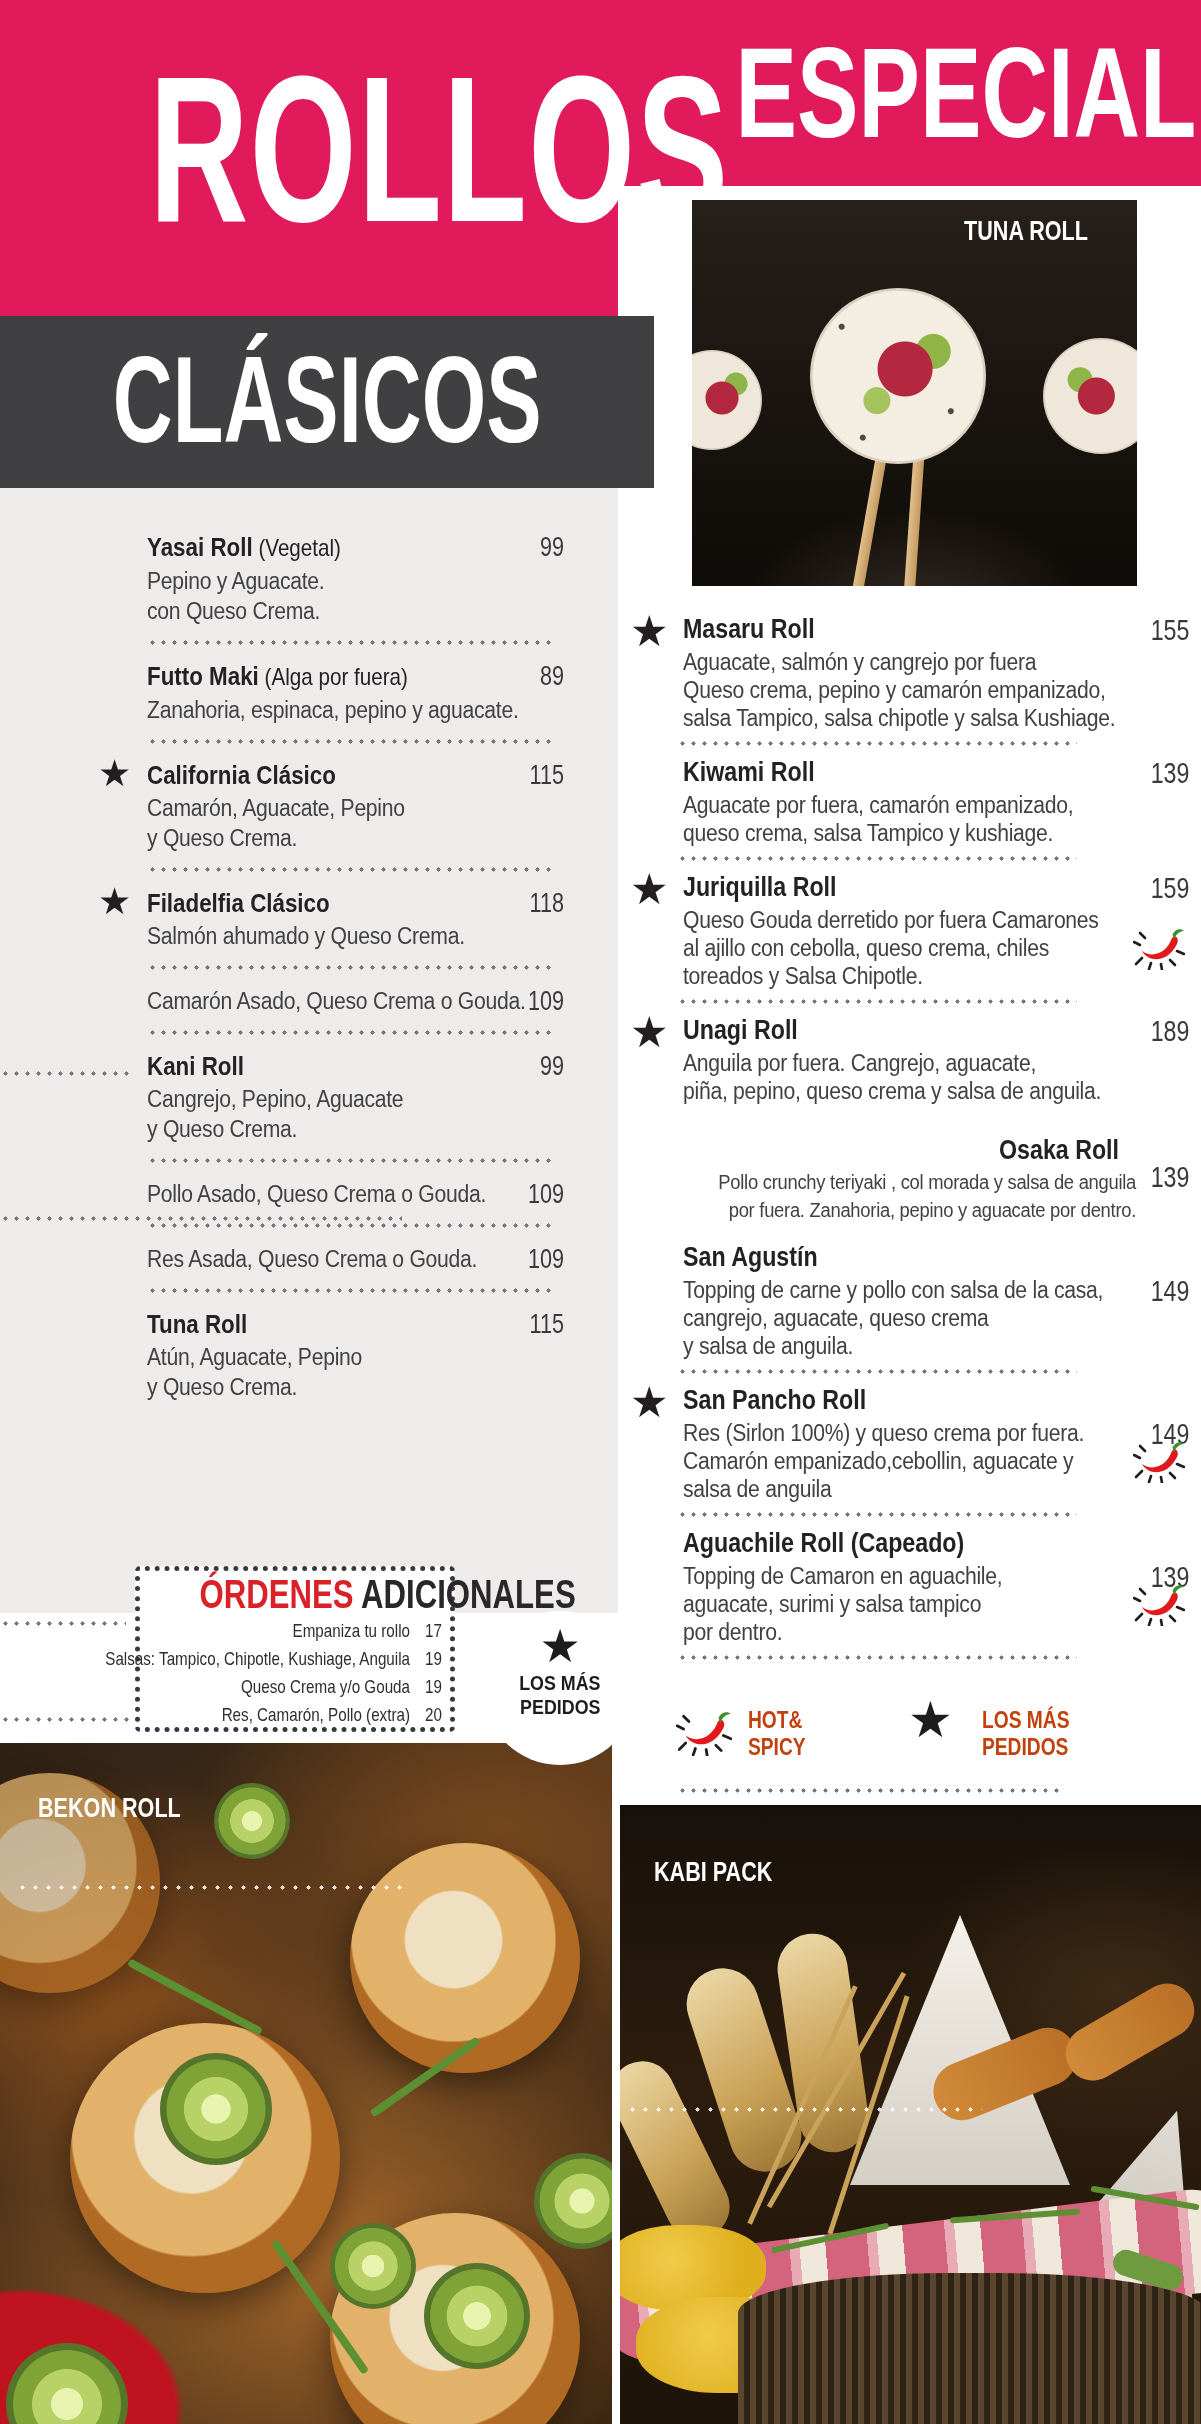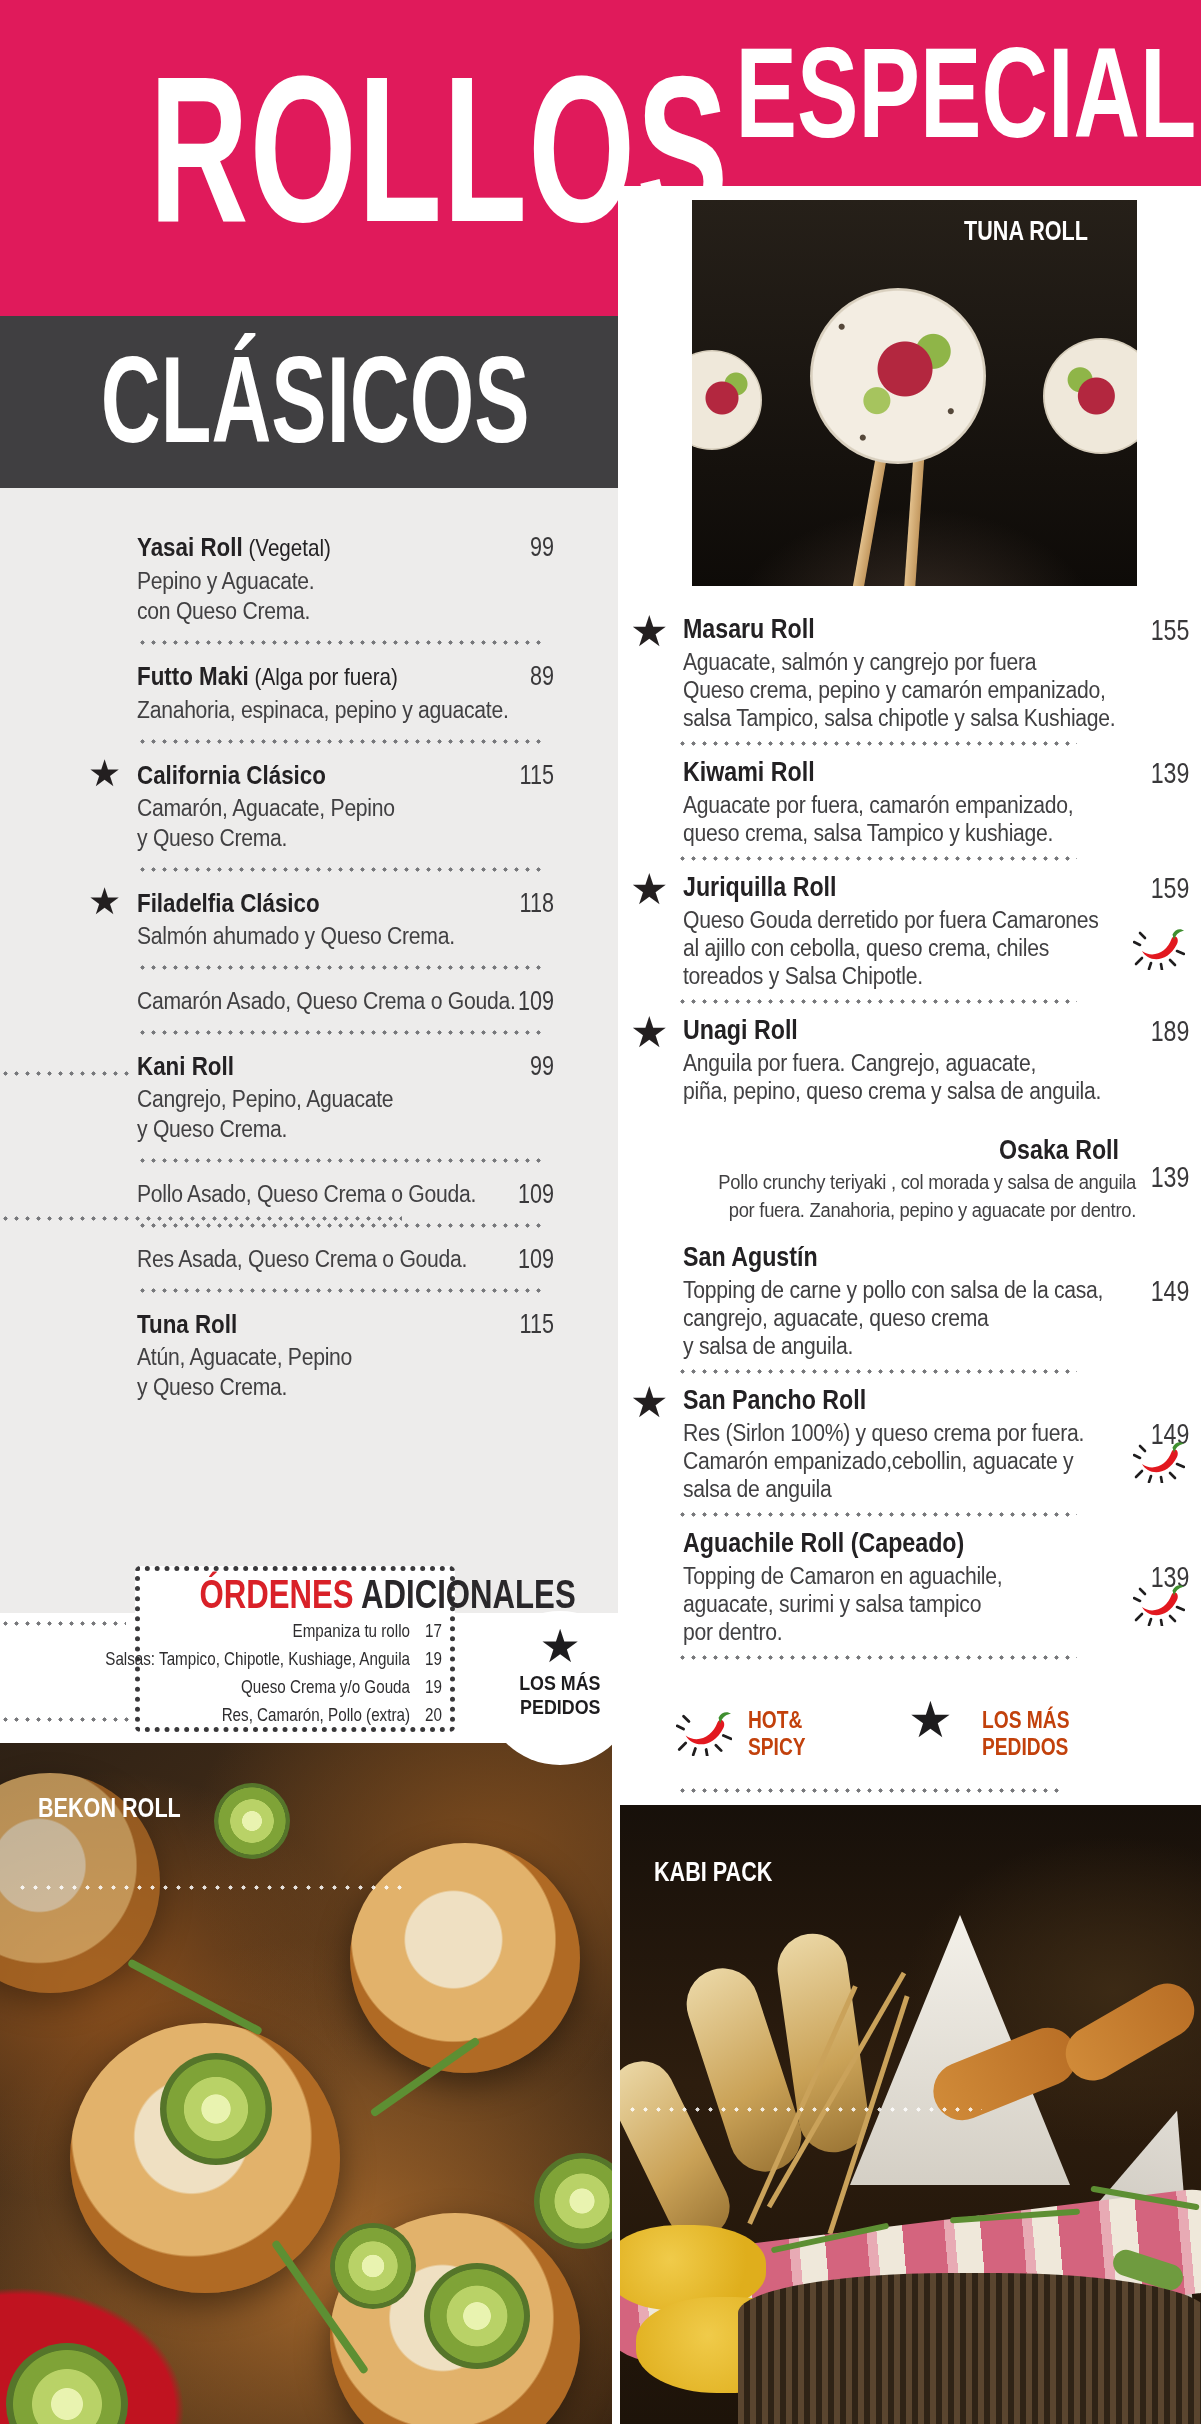--- a/index.html
+++ b/index.html
@@ -8,31 +8,31 @@
 
   
   #band-top{position:absolute;left:0;top:0;width:1201px;height:186px;background:#E01A5B;}
   #left-pink{position:absolute;left:0;top:0;width:618px;height:316px;background:#E01A5B;}
   #rollos{position:absolute;left:0;top:30px;width:618px;text-align:center;color:#fff;
           font-size:208px;line-height:238px;font-weight:bold;letter-spacing:2px;}
   #rollos span{display:inline-block;transform:scaleX(.66);transform-origin:center top;white-space:nowrap;}
   #especiales{position:absolute;left:622px;top:18px;width:579px;text-align:center;color:#fff;
           font-size:128px;line-height:150px;font-weight:bold;}
   #especiales span{display:inline-block;transform:scaleX(.72);transform-origin:center top;white-space:nowrap;}
-  #clasicos-block{position:absolute;left:0;top:316px;width:618px;height:172px;background:#403F41;}
+  #clasicos-block{position:absolute;left:0;top:316px;width:618px;height:172px;background:#403F41;padding-left:36px;}
   #clasicos-block .txt{position:absolute;left:0;top:0;width:100%;text-align:center;color:#fff;
           font-weight:bold;font-size:122px;line-height:168px;}
   #clasicos-block .txt span{display:inline-block;transform:scaleX(.68);transform-origin:center center;white-space:nowrap;}
 
   
   #panel{position:absolute;left:0;top:488px;width:618px;height:1125px;background:#EDECEB;}
 
   
   .menulist{position:absolute;}
-  #classic-list{left:2px;top:512px;width:618px;padding-top:20px;}
+  #classic-list{left:12px;top:512px;width:618px;padding-top:20px;}
   #specials-list{left:620px;top:604px;width:581px;padding-top:10px;}
   .item{position:relative;margin-bottom:8px;color:#232123;}
   #classic-list .item{padding:0 73px 0 135px;}
   #specials-list .item{padding:0 62px 0 63px;}
   .title{font-weight:bold;font-size:26px;line-height:30px;white-space:nowrap;}
   #specials-list .title{font-size:27px;line-height:31px;}
   .title .in{display:inline-block;transform:scaleX(.86);transform-origin:left center;white-space:nowrap;}
   .sfx{font-weight:normal;font-size:24px;}
   .price{position:absolute;top:0;font-size:27px;color:#39383a;transform:scaleX(.8);transform-origin:right center;}
   #classic-list .price{right:66px;}

